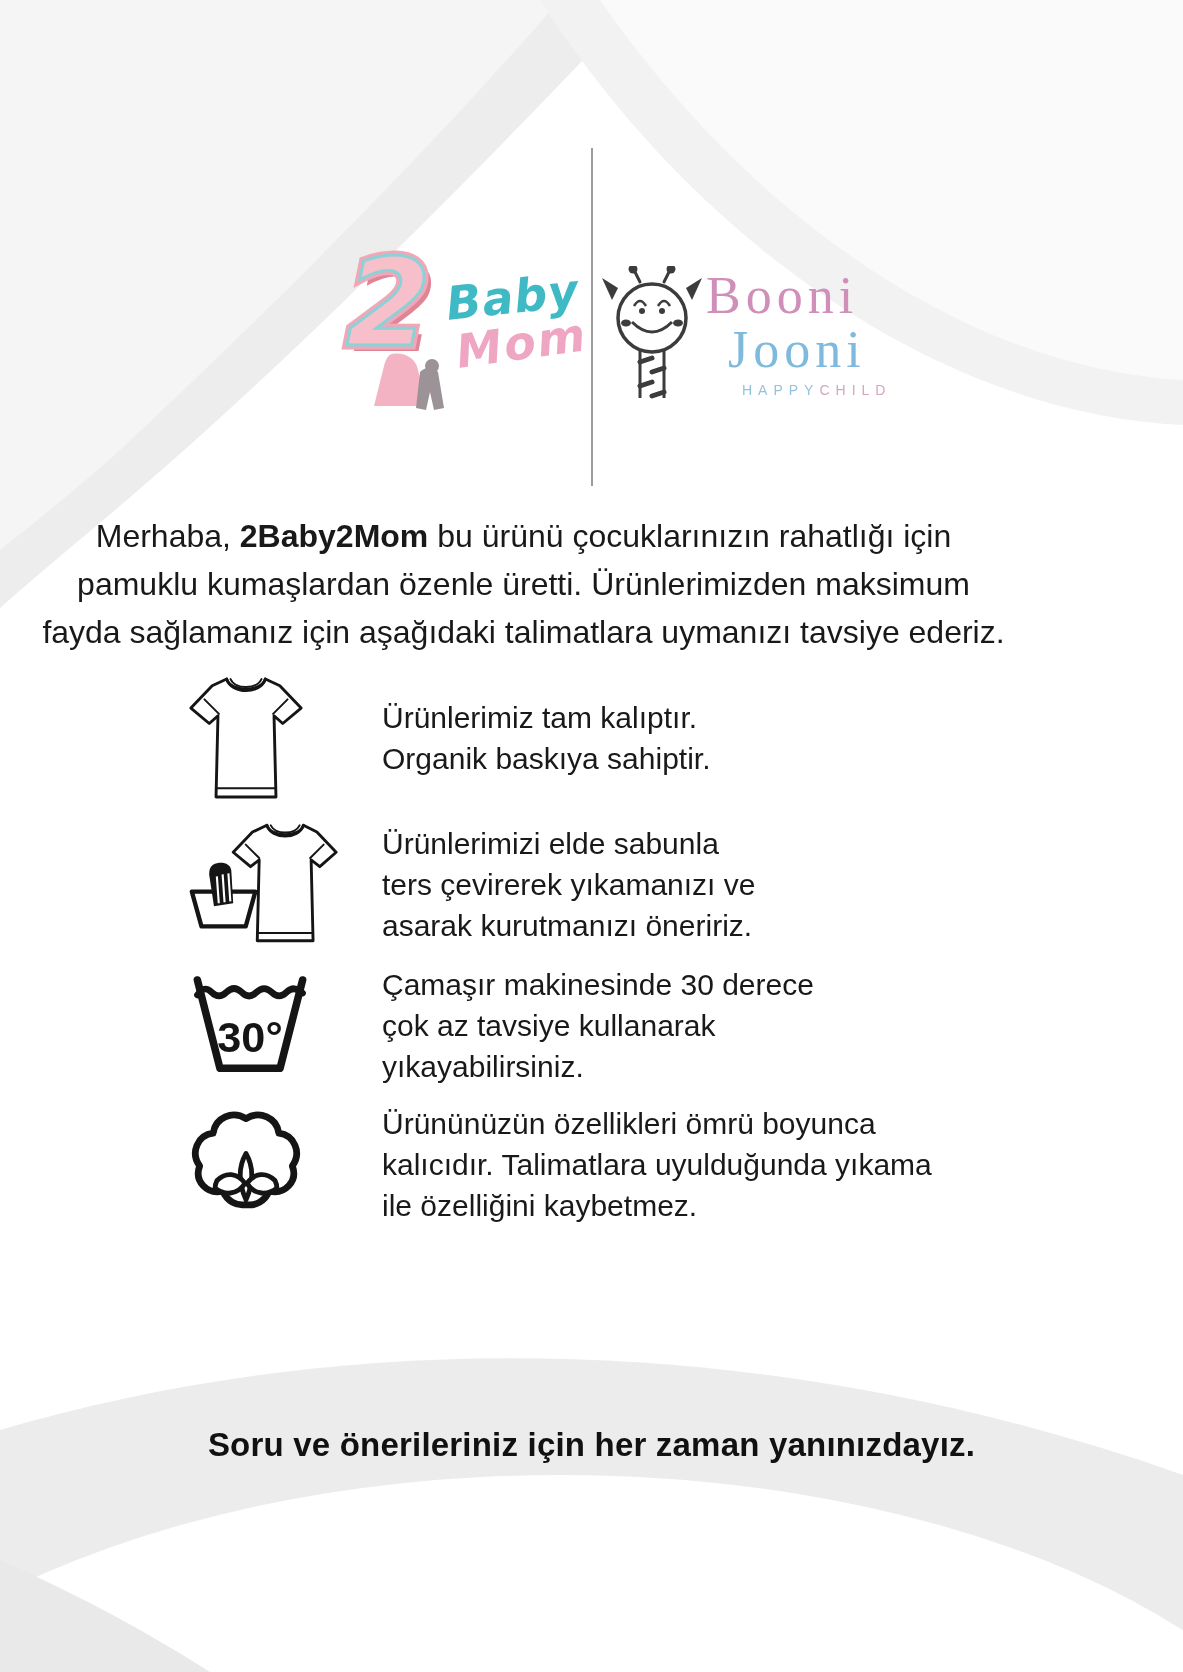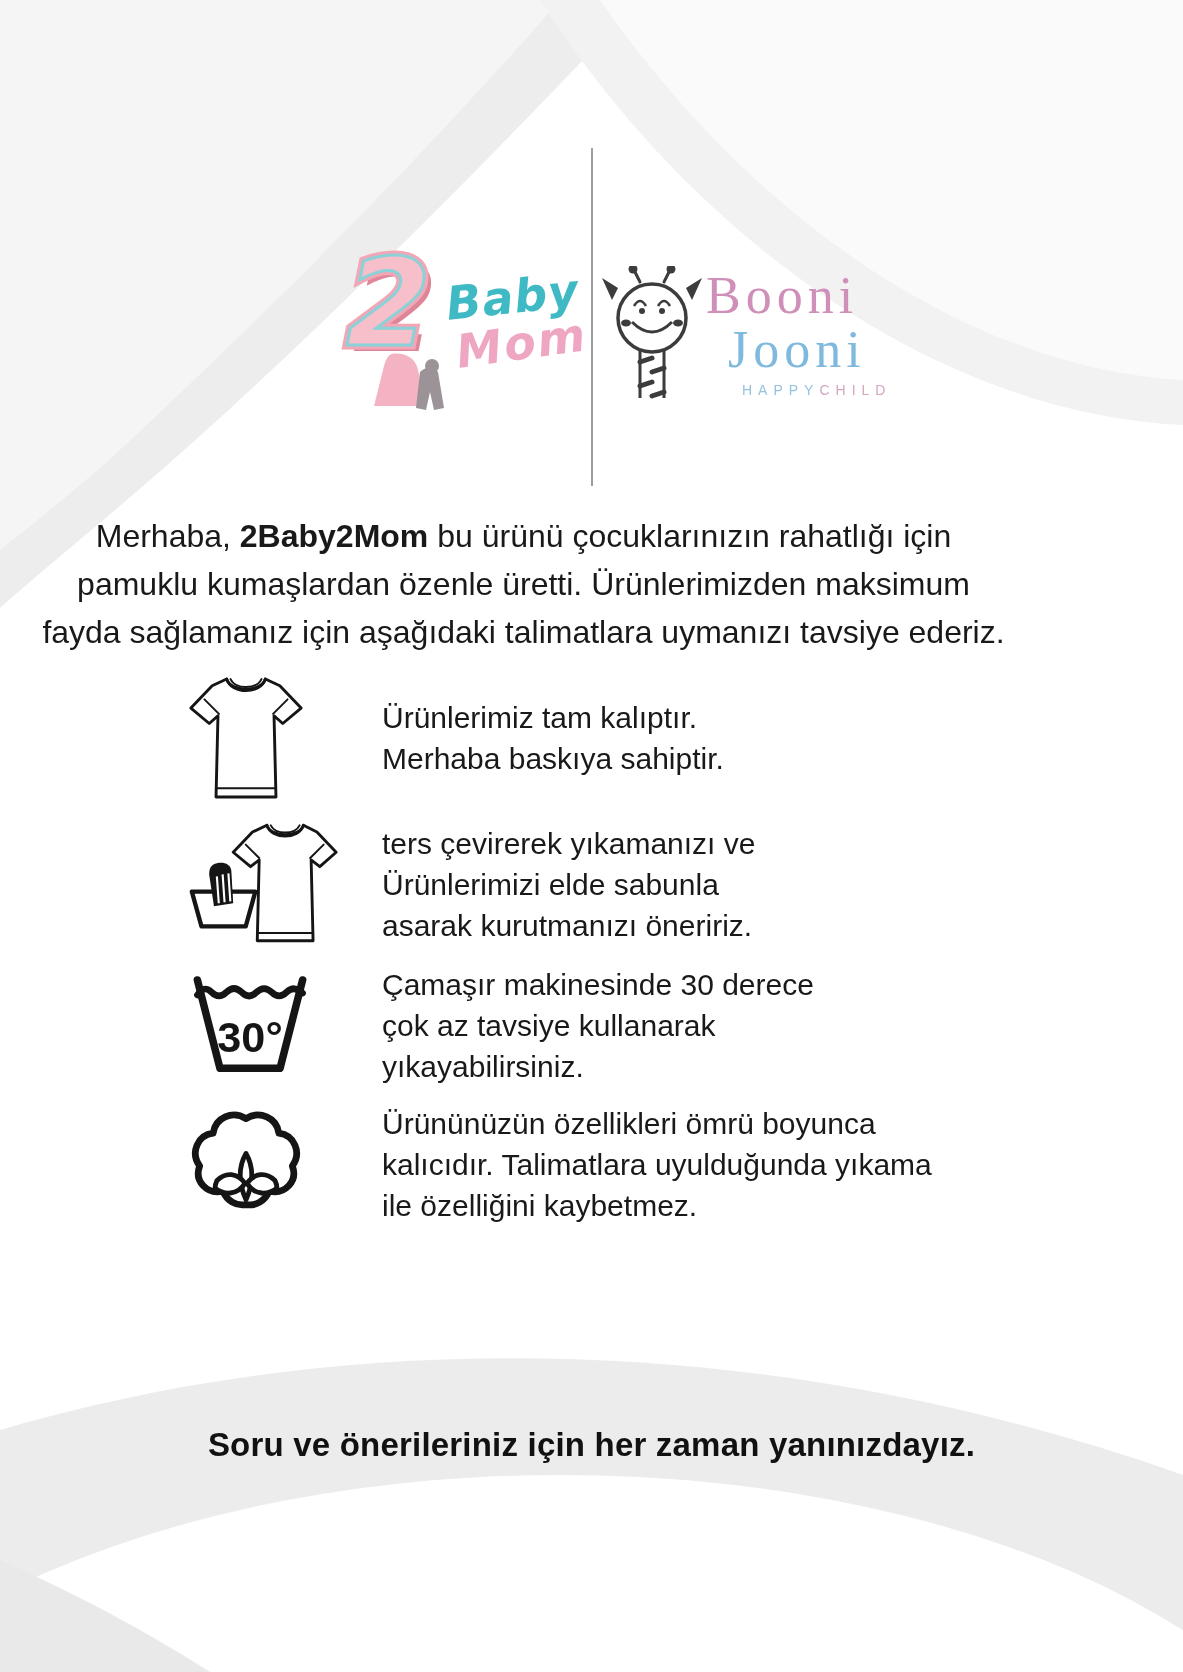--- a/index.html
+++ b/index.html
@@ -137,43 +137,43 @@
       <svg width="116" height="132" viewBox="0 0 120 136">
         <path class="fw" stroke-width="3" d="M40,7 C44,21 76,21 80,7 L95,14 L117,37 L98,53 L89,45 L91,129 L29,129 L31,45 L22,53 L3,37 L25,14 Z"></path>
         <path class="ln" stroke-width="3" d="M40,7 C45,23 75,23 80,7"></path>
         <path class="ln" stroke-width="2" d="M44,7 C49,18 71,18 76,7"></path>
         <path class="ln" stroke-width="2" d="M103,28 L88,43 M17,28 L32,43"></path>
         <path class="ln" stroke-width="2" d="M30,120 L90,120"></path>
       </svg>
     </div>
     <div class="row-text">
       <div>Ürünlerimiz tam kalıptır.</div>
-      <div>Merhaba baskıya sahiptir.</div>
+      <div>Organik baskıya sahiptir.</div>
       <div></div>
     </div>
   </div>
 
   <div class="care-row">
     <div class="icon-cell">
       <svg width="152" height="128" viewBox="0 0 158 132">
         <g transform="translate(44,0)">
           <path class="fw" stroke-width="3" d="M38,5 C42,18 72,18 76,5 L90,12 L110,33 L93,48 L84,41 L86,125 L28,125 L30,41 L21,48 L3,33 L23,12 Z"></path>
           <path class="ln" stroke-width="3" d="M38,5 C43,20 71,20 76,5"></path>
           <path class="ln" stroke-width="2" d="M42,5 C47,15 67,15 72,5"></path>
           <path class="ln" stroke-width="2" d="M97,25 L83,39 M16,25 L30,39"></path>
           <path class="ln" stroke-width="2" d="M29,117 L85,117"></path>
         </g>
         <path class="fw" stroke-width="4.5" d="M4,74 L70,74 L60,110 L14,110 Z"></path>
         <path d="M26,46 C34,42 44,44 45,52 L47,86 L27,89 L22,56 C22,51 23,48 26,46 Z" fill="#151515"></path>
         <path d="M30,58 L32,86 M36,56 L38,85 M42,55 L44,84" stroke="#ffffff" stroke-width="2.2" fill="none"></path>
       </svg>
     </div>
     <div class="row-text">
+      <div>Ürünlerimizi elde sabunla</div>
       <div>ters çevirerek yıkamanızı ve</div>
-      <div>Ürünlerimizi elde sabunla</div>
       <div>asarak kurutmanızı öneririz.</div>
     </div>
   </div>
 
   <div class="care-row">
     <div class="icon-cell">
       <svg width="124" height="104" viewBox="0 0 132 110">
         <path class="ln" stroke-width="8" d="M10,6 L34,100 L98,100 L122,6"></path>
         <path class="ln" stroke-width="7" d="M10,22 Q17,11 25,19 Q33,27 41,19 Q49,11 57,19 Q65,27 73,19 Q81,11 89,19 Q97,27 105,19 Q113,11 122,20"></path>
         <text x="66" y="83" text-anchor="middle" font-family="Liberation Sans, sans-serif" font-size="46" font-weight="bold" fill="#151515">30°</text>

